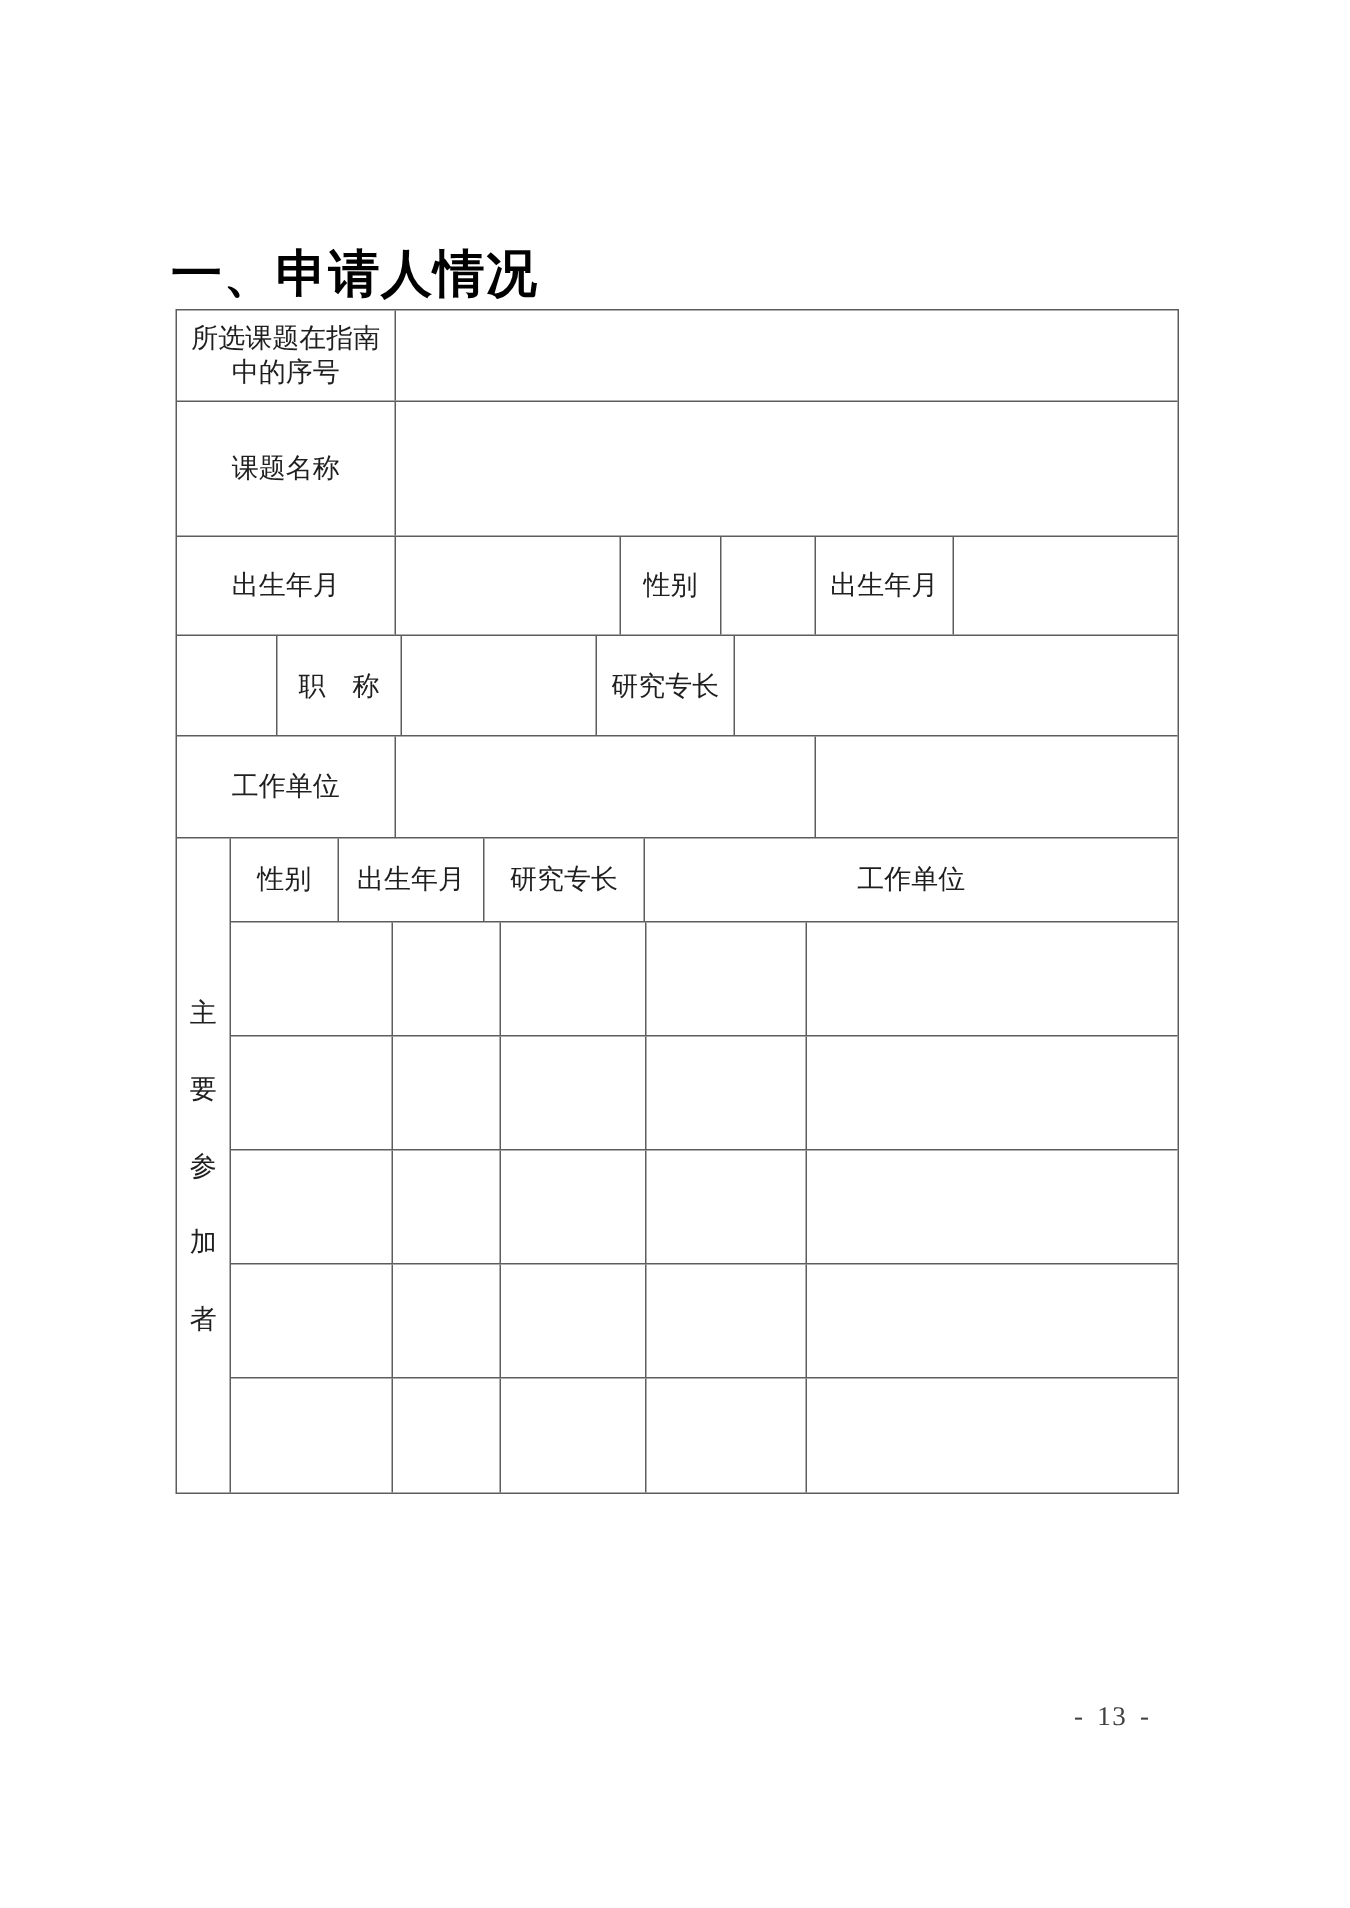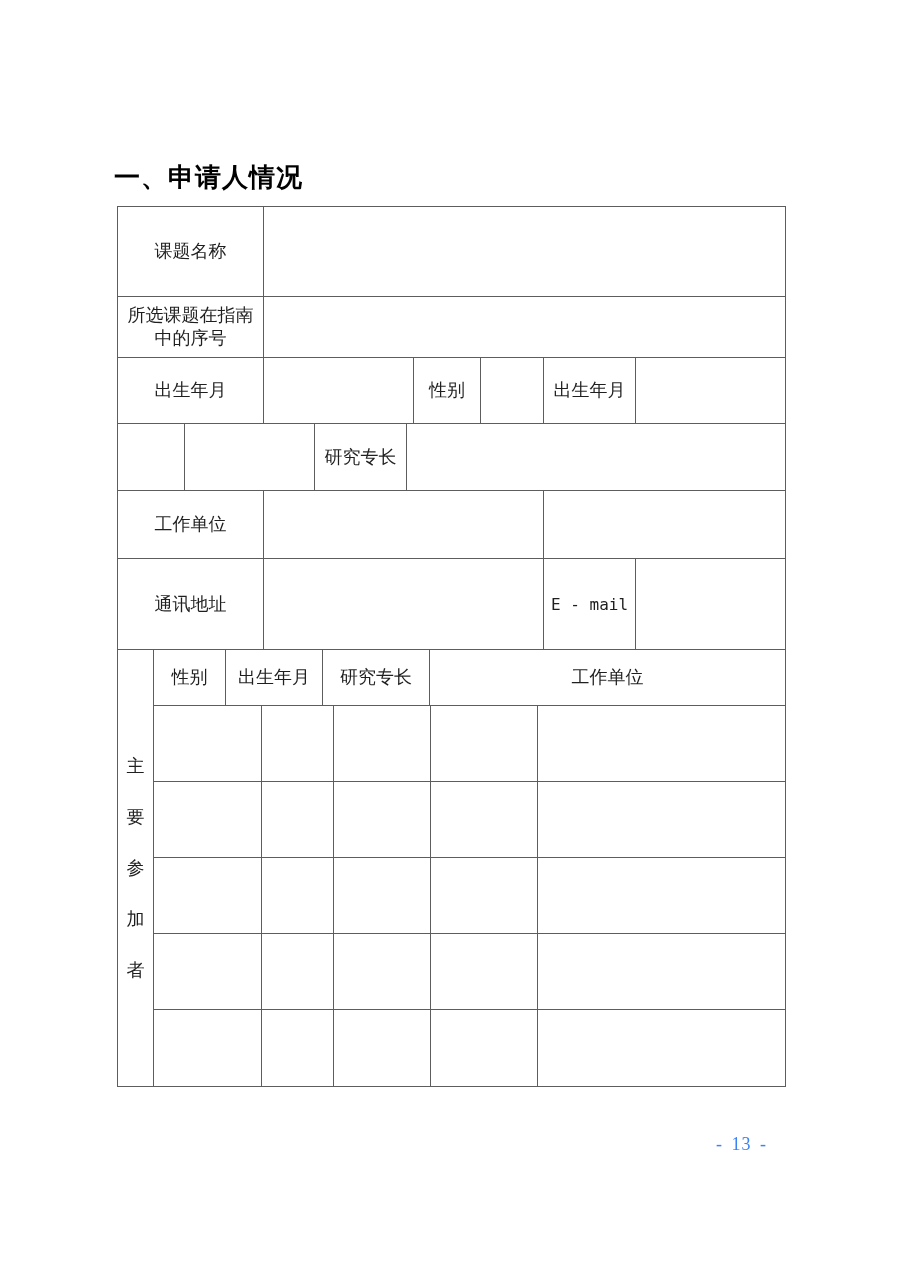--- a/index.html
+++ b/index.html
@@ -16,21 +16,21 @@
     font-family: "Liberation Serif", "DejaVu Serif", serif;
     color: #1f1f1f;
   }
   .title {
     position: absolute;
     left: 114px;
     top: 160px;
     margin: 0;
     font-family: "Liberation Sans", "DejaVu Sans", sans-serif;
     font-weight: bold;
-    font-size: 26px;
+    font-size: 34px;
     letter-spacing: 1px;
     color: #000000;
   }
   .doc-table {
     position: absolute;
     left: 117px;
     top: 206px;
     width: 669px;
     border: 1px solid #5d5d5d;
     box-sizing: border-box;
@@ -87,75 +87,70 @@
     box-sizing: border-box;
   }
   .pblock > .prow:last-child { border-bottom: none; }
   .page-number {
     position: absolute;
     left: 716px;
     top: 1134px;
     font-size: 18px;
     letter-spacing: 1px;
     word-spacing: 3px;
-    color: #3b82f6;
+    color: #404040;
   }
 </style>
 </head>
 <body>
 
 <div class="page">
 
   <h1 class="title">一、申请人情况</h1>
 
   <div class="doc-table">
-
-    <div class="trow" style="height:90px">
-      <div class="cell" style="width:146px">课题名称</div>
-      <div class="cell grow"></div>
-    </div>
 
     <div class="trow" style="height:61px">
       <div class="cell" style="width:146px">
         <div>
           <div>所选课题在指南</div>
           <div>中的序号</div>
         </div>
       </div>
+      <div class="cell grow"></div>
+    </div>
+
+    <div class="trow" style="height:90px">
+      <div class="cell" style="width:146px">课题名称</div>
       <div class="cell grow"></div>
     </div>
 
     <div class="trow" style="height:66px">
       <div class="cell" style="width:146px">出生年月</div>
       <div class="cell" style="width:150px"></div>
       <div class="cell" style="width:67px">性别</div>
       <div class="cell" style="width:63px"></div>
       <div class="cell" style="width:92px">出生年月</div>
       <div class="cell grow"></div>
     </div>
 
     <div class="trow" style="height:67px">
       <div class="cell" style="width:67px"></div>
+      <div class="cell" style="width:83px">职　称</div>
       <div class="cell" style="width:130px"></div>
       <div class="cell" style="width:92px">研究专长</div>
       <div class="cell grow"></div>
     </div>
 
     <div class="trow" style="height:68px">
       <div class="cell" style="width:146px">工作单位</div>
       <div class="cell" style="width:280px"></div>
       <div class="cell grow"></div>
     </div>
 
-    <div class="trow" style="height:91px">
-      <div class="cell" style="width:146px">通讯地址</div>
-      <div class="cell" style="width:280px"></div>
-      <div class="cell mono" style="width:92px">E - mail</div>
-      <div class="cell grow"></div>
-    </div>
 
     <div class="trow participants" style="height:436px">
       <div class="vlabel-cell">
         <span>主</span>
         <span>要</span>
         <span>参</span>
         <span>加</span>
         <span>者</span>
       </div>
       <div class="pblock">

